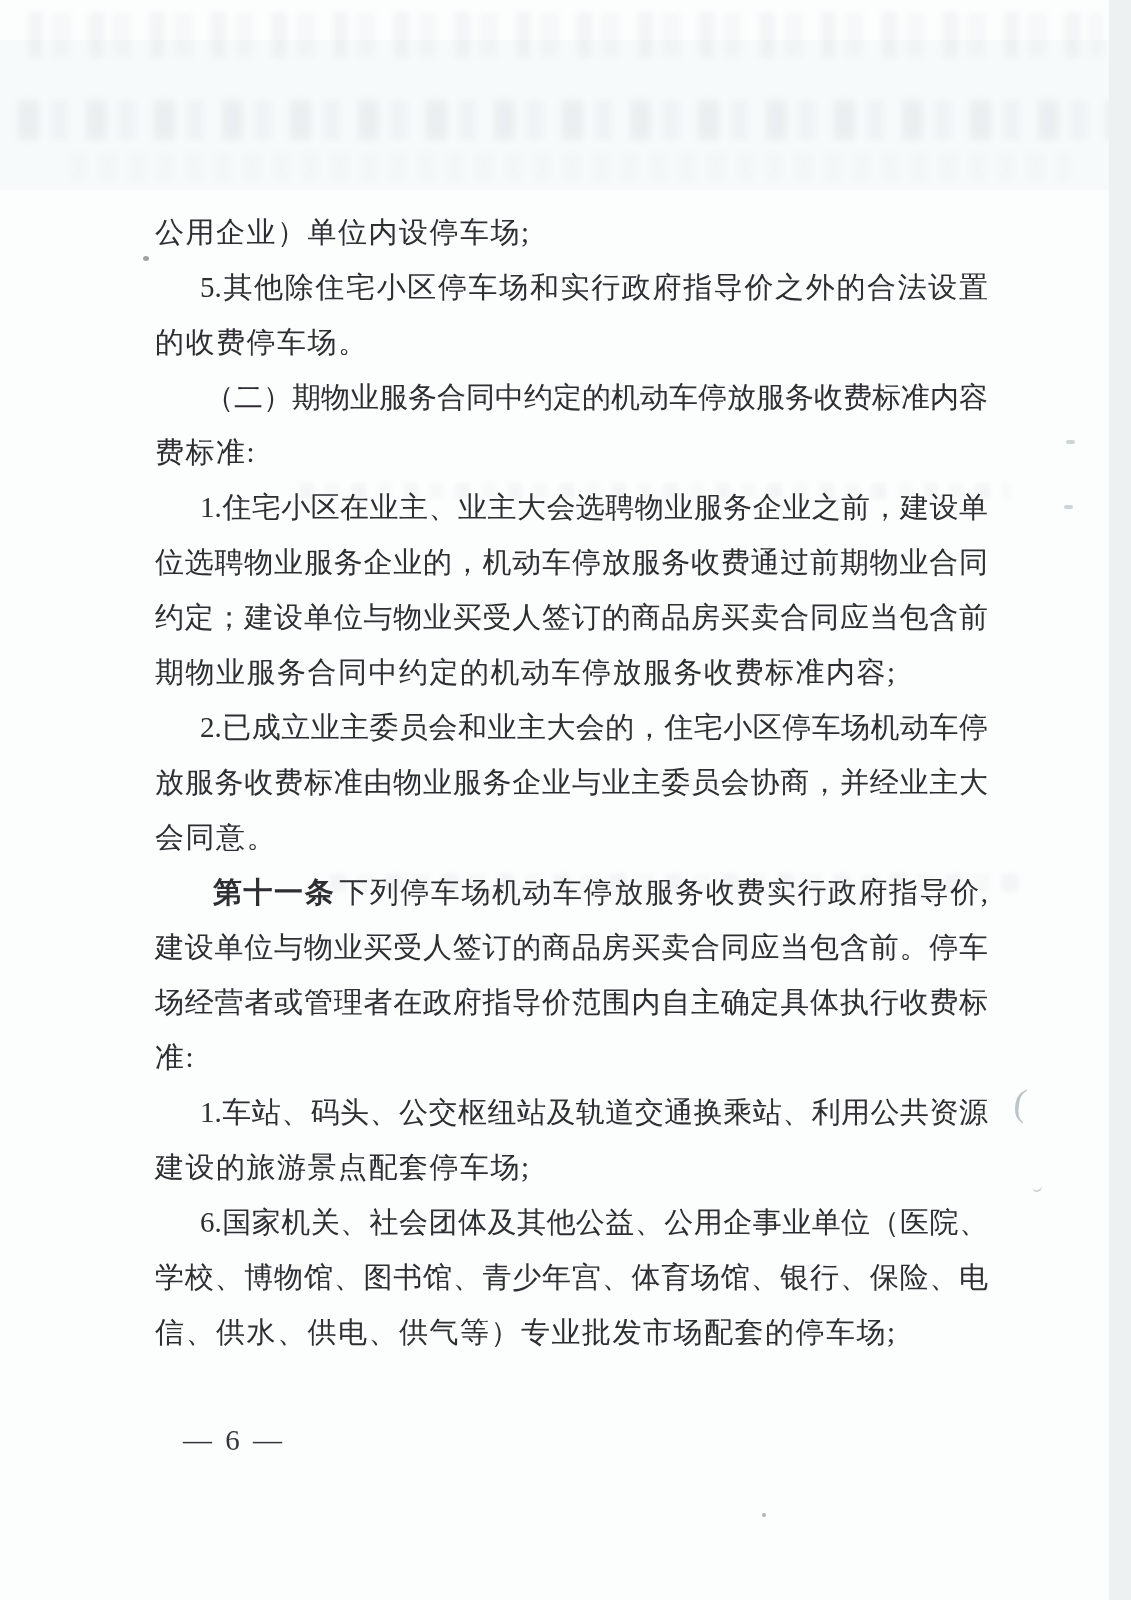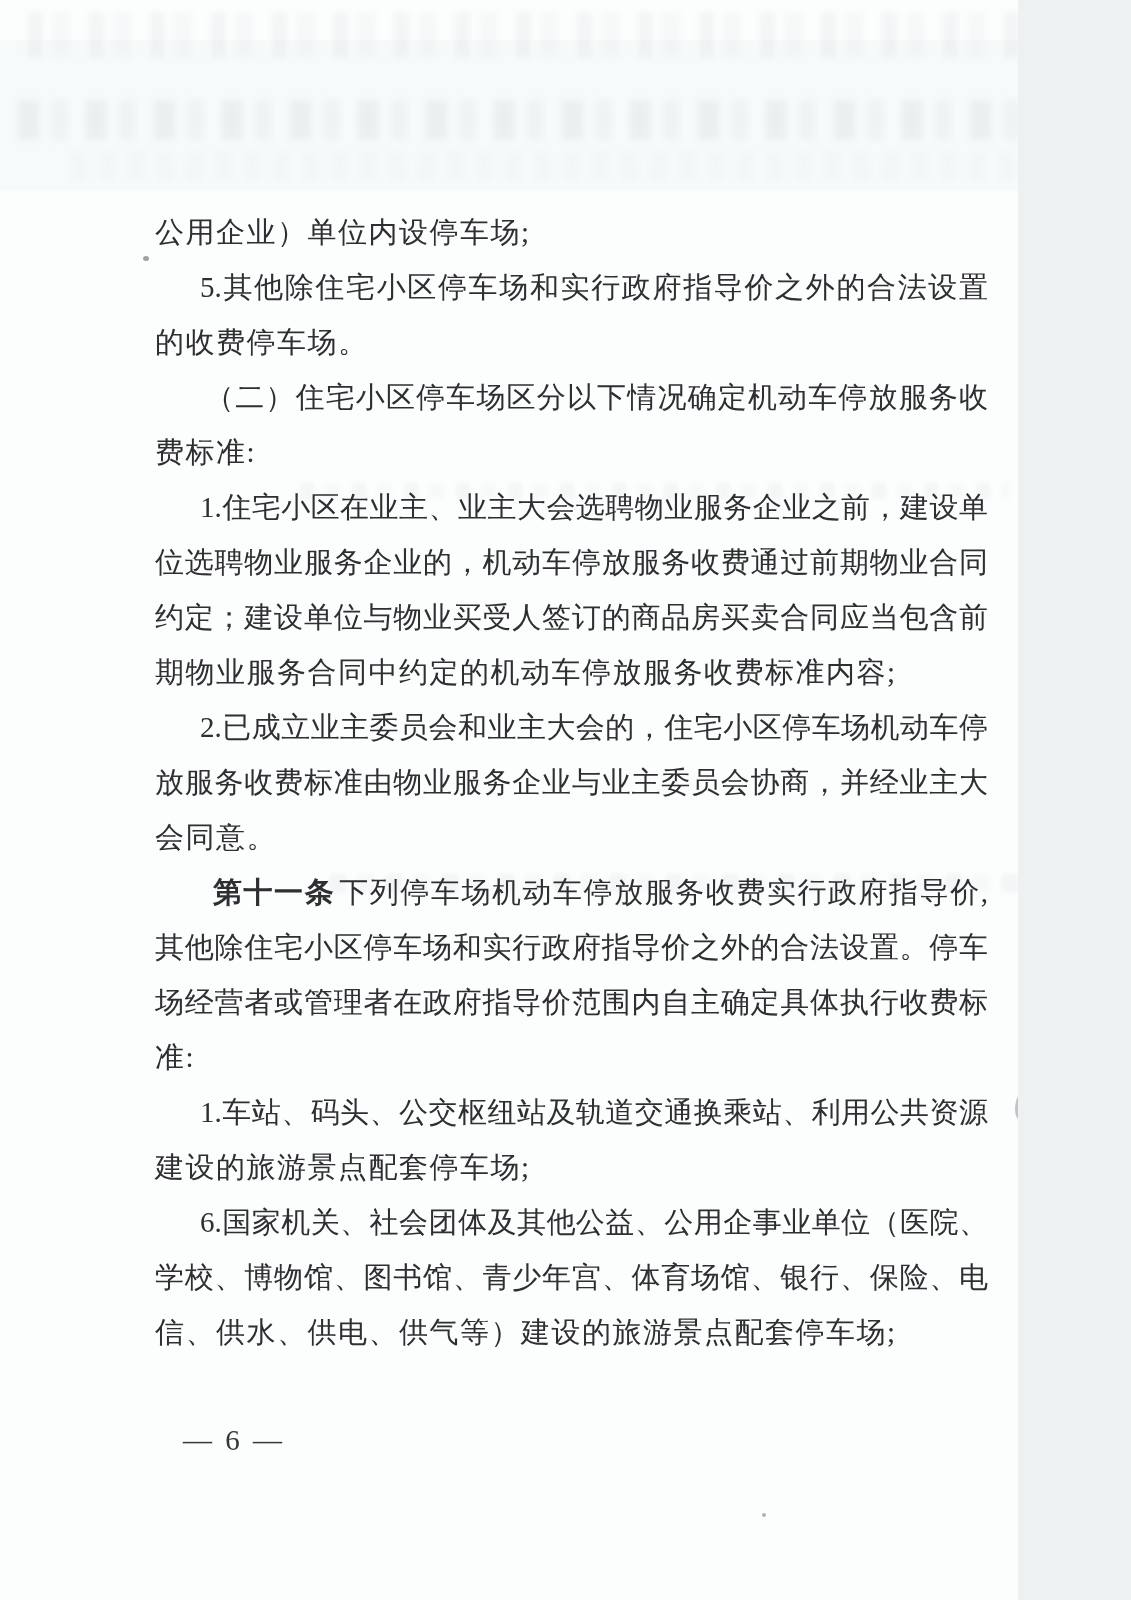--- a/index.html
+++ b/index.html
@@ -3,21 +3,21 @@
 <meta charset="utf-8">
 <style>
   html,body { margin:0; padding:0; }
   body {
     width:1131px; height:1600px;
     background:#eef1f1;
     font-family:"Liberation Serif","DejaVu Serif",serif;
   }
   .page {
     position:relative;
-    width:1018px; height:1600px;
+    width:1109px; height:1600px;
     background:#fcfdfd;
     overflow:hidden;
     color:#2e2e33;
     text-decoration:underline;
   }
   
   .top-tint {
     position:absolute; left:0; top:40px; width:1131px; height:150px;
     background:rgba(205,222,228,0.10);
   }
@@ -70,40 +70,40 @@
   <div class="bleed b1"></div>
   <div class="bleed b2"></div>
   <div class="bleed b3"></div>
   <div class="bleed b4"></div>
   <div class="bleed b5"></div>
 
   <div class="text-block">
     <div class="line">公用企业）单位内设停车场;</div>
     <div class="line ind-num fill">5.其他除住宅小区停车场和实行政府指导价之外的合法设置</div>
     <div class="line">的收费停车场。</div>
-    <div class="line ind-paren fill">（二）住宅小区停车场区分以下情况确定机动车停放服务收</div>
+    <div class="line ind-paren fill">（二）期物业服务合同中约定的机动车停放服务收费标准内容</div>
     <div class="line">费标准:</div>
     <div class="line ind-num fill">1.住宅小区在业主、业主大会选聘物业服务企业之前，建设单</div>
     <div class="line fill">位选聘物业服务企业的，机动车停放服务收费通过前期物业合同</div>
     <div class="line fill">约定；建设单位与物业买受人签订的商品房买卖合同应当包含前</div>
     <div class="line">期物业服务合同中约定的机动车停放服务收费标准内容;</div>
     <div class="line ind-num fill">2.已成立业主委员会和业主大会的，住宅小区停车场机动车停</div>
     <div class="line fill">放服务收费标准由物业服务企业与业主委员会协商，并经业主大</div>
     <div class="line">会同意。</div>
     <div class="line ind-term fill">
       <span class="term">第十一条</span><span>下列停车场机动车停放服务收费实行政府指导价,</span>
     </div>
-    <div class="line fill">其他除住宅小区停车场和实行政府指导价之外的合法设置。停车</div>
+    <div class="line fill">建设单位与物业买受人签订的商品房买卖合同应当包含前。停车</div>
     <div class="line fill">场经营者或管理者在政府指导价范围内自主确定具体执行收费标</div>
     <div class="line">准:</div>
     <div class="line ind-num fill">1.车站、码头、公交枢纽站及轨道交通换乘站、利用公共资源</div>
     <div class="line">建设的旅游景点配套停车场;</div>
     <div class="line ind-num fill">6.国家机关、社会团体及其他公益、公用企事业单位（医院、</div>
     <div class="line fill">学校、博物馆、图书馆、青少年宫、体育场馆、银行、保险、电</div>
-    <div class="line">信、供水、供电、供气等）建设的旅游景点配套停车场;</div>
+    <div class="line">信、供水、供电、供气等）专业批发市场配套的停车场;</div>
   </div>
 
   <div class="page-number">— 6 —</div>
 
   <div class="artifact stray-paren">(</div>
   <div class="artifact curl"></div>
   <div class="artifact speck s1"></div>
   <div class="artifact speck s2"></div>
   <div class="artifact speck s3"></div>
   <div class="artifact speck s4"></div>

